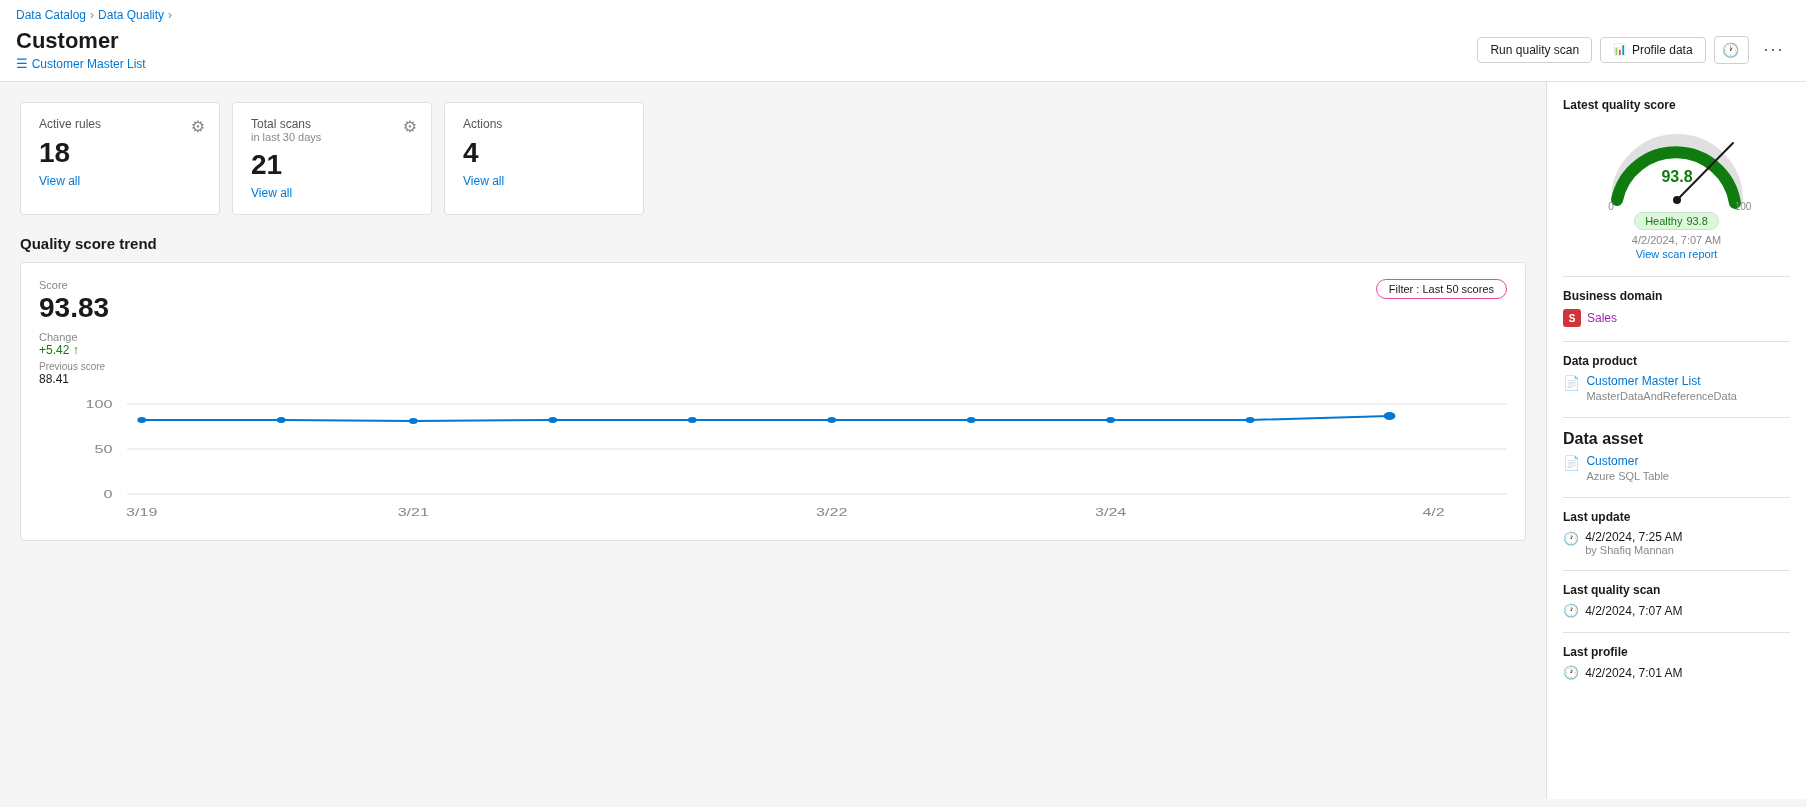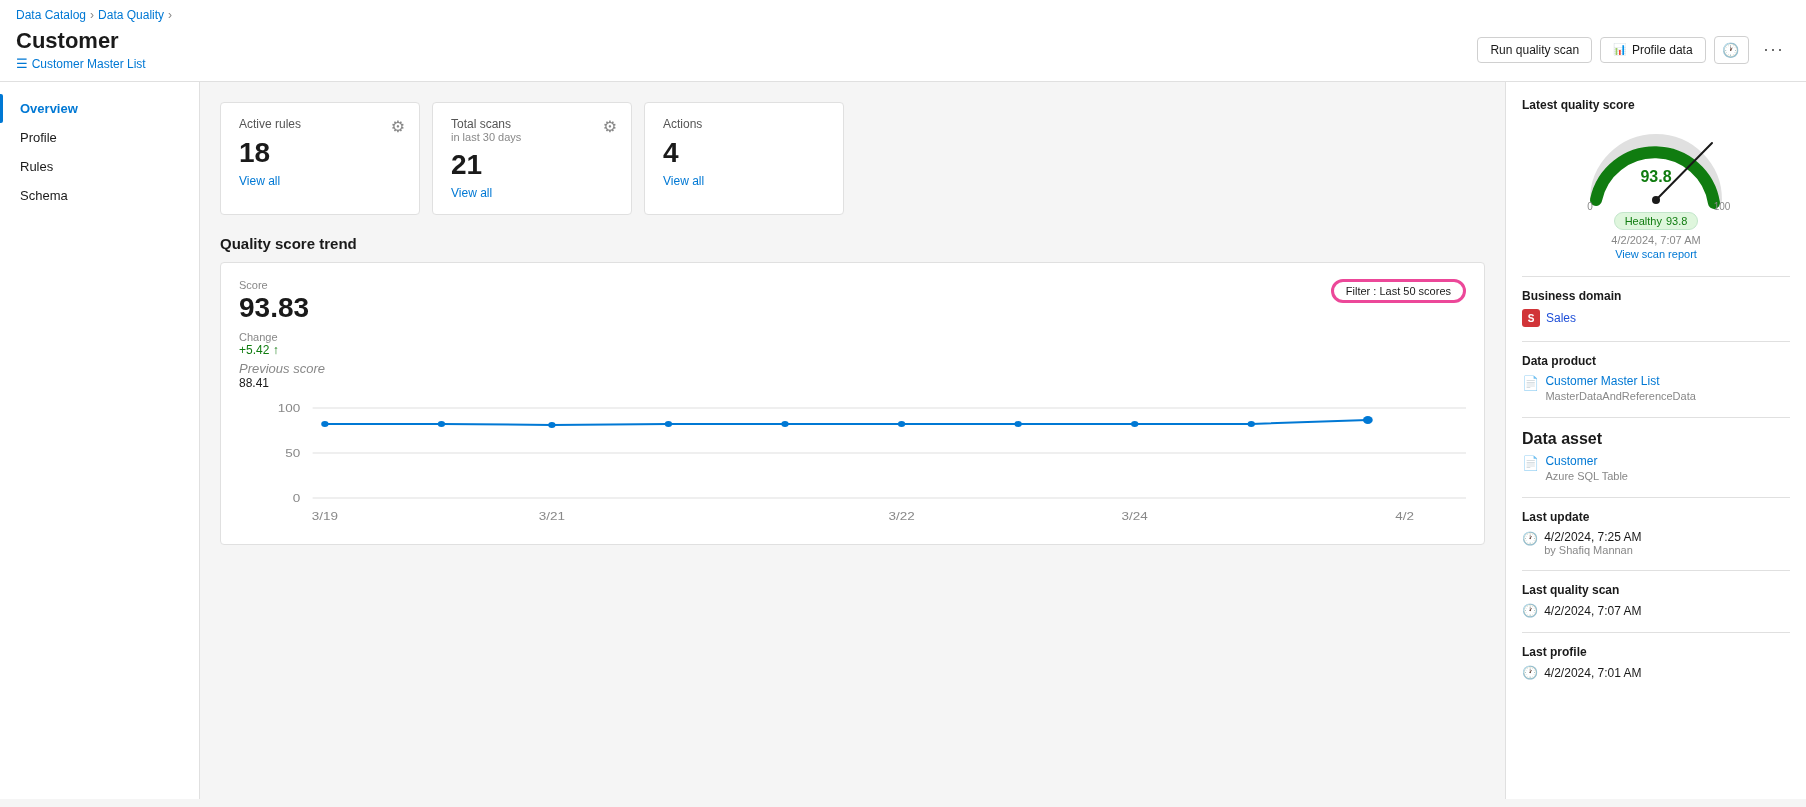--- a/index.html
+++ b/index.html
@@ -36,35 +36,20 @@
       <button style="border:1px solid #d0d0d0; background:#fff; border-radius:4px; padding:5px 8px; cursor:pointer; font-size:14px; color:#555; display:flex; align-items:center;">
         <span>🕐</span>
       </button>
       <button style="background:none; border:none; cursor:pointer; font-size:18px; color:#555; padding:4px 6px; letter-spacing:1px;">···</button>
     </div>
   </div>
 </div>
 
 <div style="display:flex; height:calc(100vh - 90px);">
 
-  <div style="width:200px; background:#fff; border-right:1px solid #e0e0e0; padding:12px 0; flex-shrink:0; overflow-y:auto;">
-    <div style="display:flex; align-items:center; padding:7px 20px; font-size:13px; cursor:pointer; color:#0078d4; font-weight:600; position:relative;">
-      <span style="position:absolute; left:0; top:0; bottom:0; width:3px; background:#0078d4; border-radius:0 2px 2px 0;"></span>
-      <span>Overview</span>
-    </div>
-    <div style="display:flex; align-items:center; padding:7px 20px; font-size:13px; cursor:pointer; color:#1a1a1a;">
-      <span>Profile</span>
-    </div>
-    <div style="display:flex; align-items:center; padding:7px 20px; font-size:13px; cursor:pointer; color:#1a1a1a;">
-      <span>Rules</span>
-    </div>
-    <div style="display:flex; align-items:center; padding:7px 20px; font-size:13px; cursor:pointer; color:#1a1a1a;">
-      <span>Schema</span>
-    </div>
-  </div>
 
   <div style="flex:1; overflow-y:auto; padding:20px; background:#f5f5f5;">
 
     <div style="display:flex; gap:12px; margin-bottom:20px;">
 
       <div style="background:#fff; border:1px solid #e0e0e0; border-radius:4px; padding:14px 18px; width:200px; position:relative;">
         <div style="font-size:12px; color:#555;">Active rules</div>
         <span style="position:absolute; top:14px; right:14px; font-size:16px; color:#888;">⚙</span>
         <div style="font-size:28px; font-weight:600; color:#1a1a1a; margin:6px 0 4px 0;">18</div>
         <a href="#" style="font-size:12px; color:#0078d4; text-decoration:none;">View all</a>
@@ -90,25 +75,25 @@
       <div style="background:#fff; border:1px solid #e0e0e0; border-radius:4px; padding:16px 18px;">
         <div style="display:flex; align-items:flex-start; justify-content:space-between; margin-bottom:8px;">
           <div>
             <div style="font-size:11px; color:#888;">Score</div>
             <div style="font-size:28px; font-weight:600; color:#1a1a1a; line-height:1.2;">93.83</div>
             <div style="margin-top:6px;">
               <div style="font-size:11px; color:#888;">Change</div>
               <div style="font-size:12px; color:#107c10;">+5.42 ↑</div>
             </div>
             <div style="margin-top:4px;">
-              <div style="font-size:13px; color:#888;font-style:italic;">Previous score</div>
+              <div style="font-size:10px; color:#888;">Previous score</div>
               <div style="font-size:12px; color:#1a1a1a;">88.41</div>
             </div>
           </div>
-          <button style="border:3px solid #ec4899; border-radius:12px; padding:3px 12px; font-size:11px; background:#fff; cursor:pointer; color:#1a1a1a; white-space:nowrap;">Filter : Last 50 scores</button>
+          <button style="border:1px solid #ec4899; border-radius:12px; padding:3px 12px; font-size:11px; background:#fff; cursor:pointer; color:#1a1a1a; white-space:nowrap;">Filter : Last 50 scores</button>
         </div>
 
         <div style="position:relative; width:100%; height:130px;">
           <svg width="100%" height="130" viewBox="0 0 1000 130" preserveAspectRatio="none" style="display:block;">
 
             <line x1="60" y1="10" x2="1000" y2="10" stroke="#e0e0e0" stroke-width="1"></line>
             <line x1="60" y1="55" x2="1000" y2="55" stroke="#e0e0e0" stroke-width="1"></line>
             <line x1="60" y1="100" x2="1000" y2="100" stroke="#e0e0e0" stroke-width="1"></line>
 
             <text x="50" y="14" text-anchor="end" font-size="11" fill="#888">100</text>
@@ -135,21 +120,21 @@
             <text x="950" y="122" text-anchor="middle" font-size="11" fill="#888">4/2</text>
           </svg>
         </div>
       </div>
     </div>
 
     <div>
     </div>
   </div>
 
-  <div style="width:301px; background:#fff; border-left:1px solid #e0e0e0; padding:16px; flex-shrink:0; overflow-y:auto;">
+  <div style="width:260px; background:#fff; border-left:1px solid #e0e0e0; padding:16px; flex-shrink:0; overflow-y:auto;">
 
     <div style="margin-bottom:16px;">
       <div style="font-size:12px; font-weight:600; color:#1a1a1a; margin-bottom:8px;">Latest quality score</div>
       <div style="display:flex; flex-direction:column; align-items:center;">
 
         <svg width="160" height="90" viewBox="0 0 160 90">
 
           <path d="M 20 80 A 60 60 0 0 1 140 80" fill="none" stroke="#e0e0e0" stroke-width="12" stroke-linecap="round"></path>
 
           <path d="M 20 80 A 60 60 0 0 1 138 83" fill="none" stroke="#107c10" stroke-width="12" stroke-linecap="round"></path>
@@ -170,21 +155,21 @@
         <a href="#" style="font-size:11px; color:#0078d4; text-decoration:none; margin-top:2px;">View scan report</a>
       </div>
     </div>
 
     <hr style="border:none; border-top:1px solid #e0e0e0; margin:12px 0;">
 
     <div style="margin-bottom:14px;">
       <div style="font-size:12px; font-weight:600; color:#1a1a1a; margin-bottom:6px;">Business domain</div>
       <div style="display:flex; align-items:center; gap:6px;">
         <span style="display:inline-flex; align-items:center; justify-content:center; width:18px; height:18px; background:#d13438; color:#fff; font-size:10px; font-weight:700; border-radius:3px;">S</span>
-        <span style="font-size:12px; color:#1d4ed8;">Sales</span>
+        <span style="font-size:12px; color:#a21caf;">Sales</span>
       </div>
     </div>
 
     <hr style="border:none; border-top:1px solid #e0e0e0; margin:12px 0;">
 
     <div style="margin-bottom:14px;">
       <div style="font-size:12px; font-weight:600; color:#1a1a1a; margin-bottom:6px;">Data product</div>
       <div style="display:flex; align-items:flex-start; gap:6px;">
         <span style="font-size:14px; color:#888; margin-top:1px;">📄</span>
         <div>

